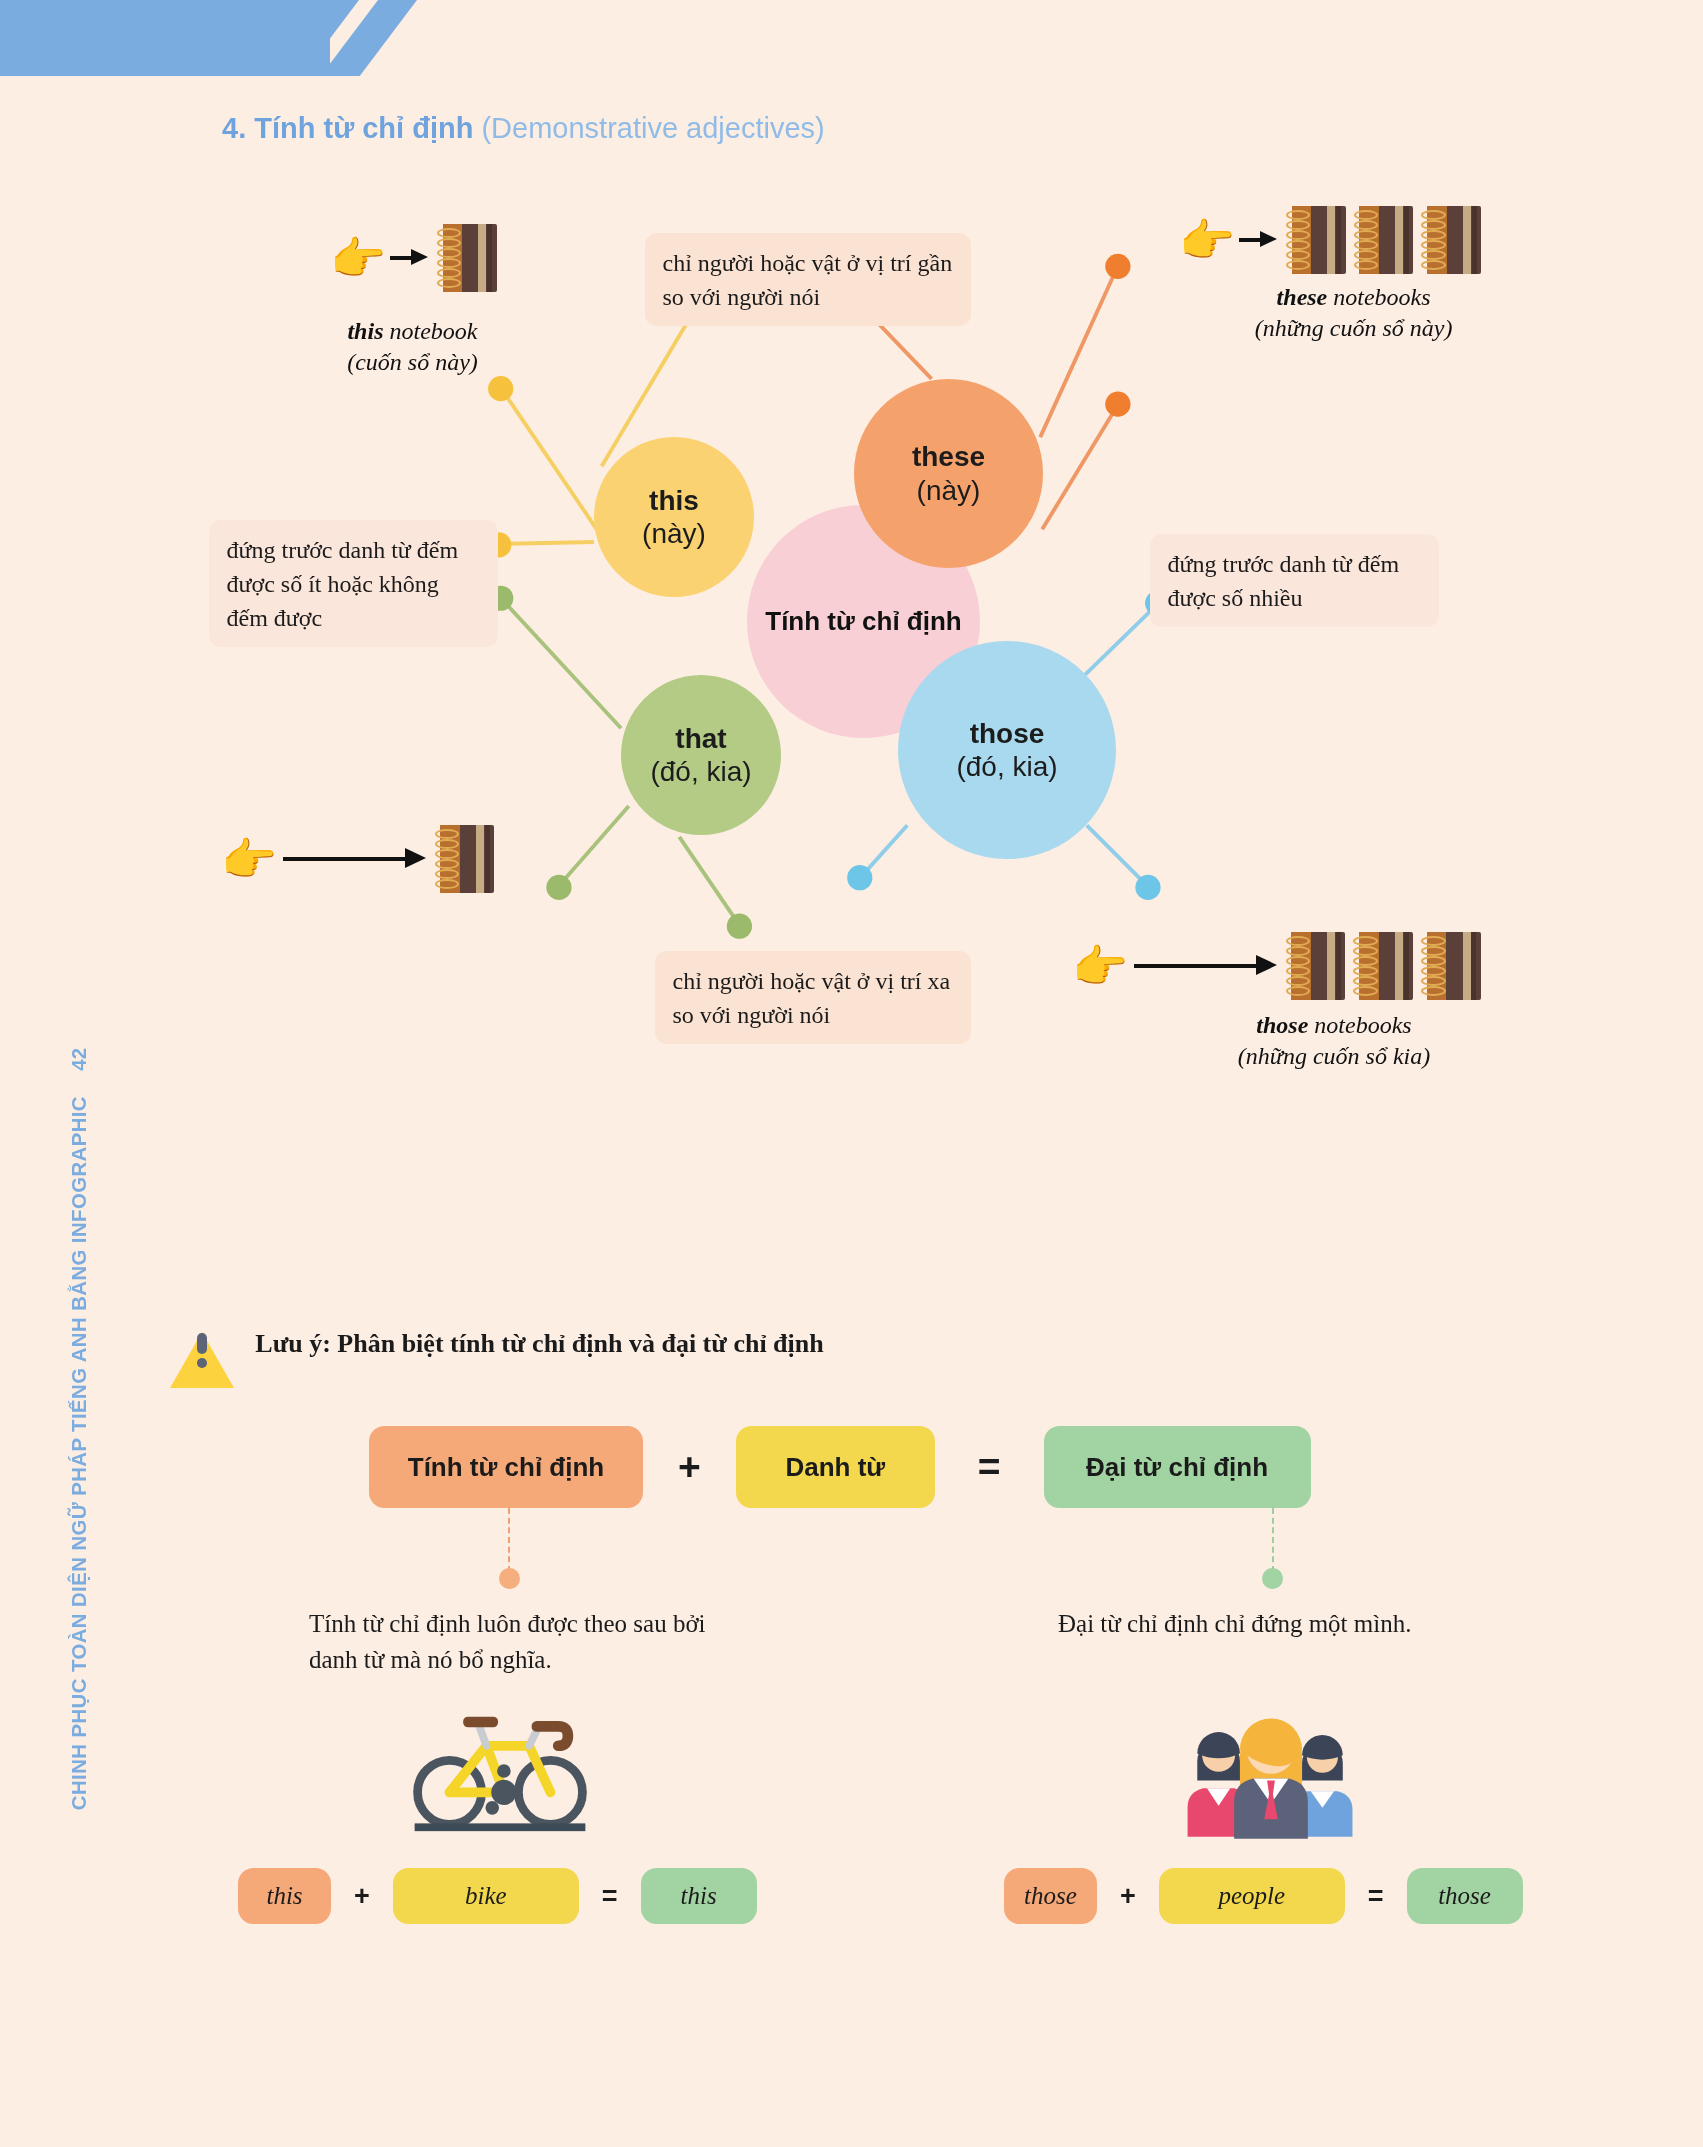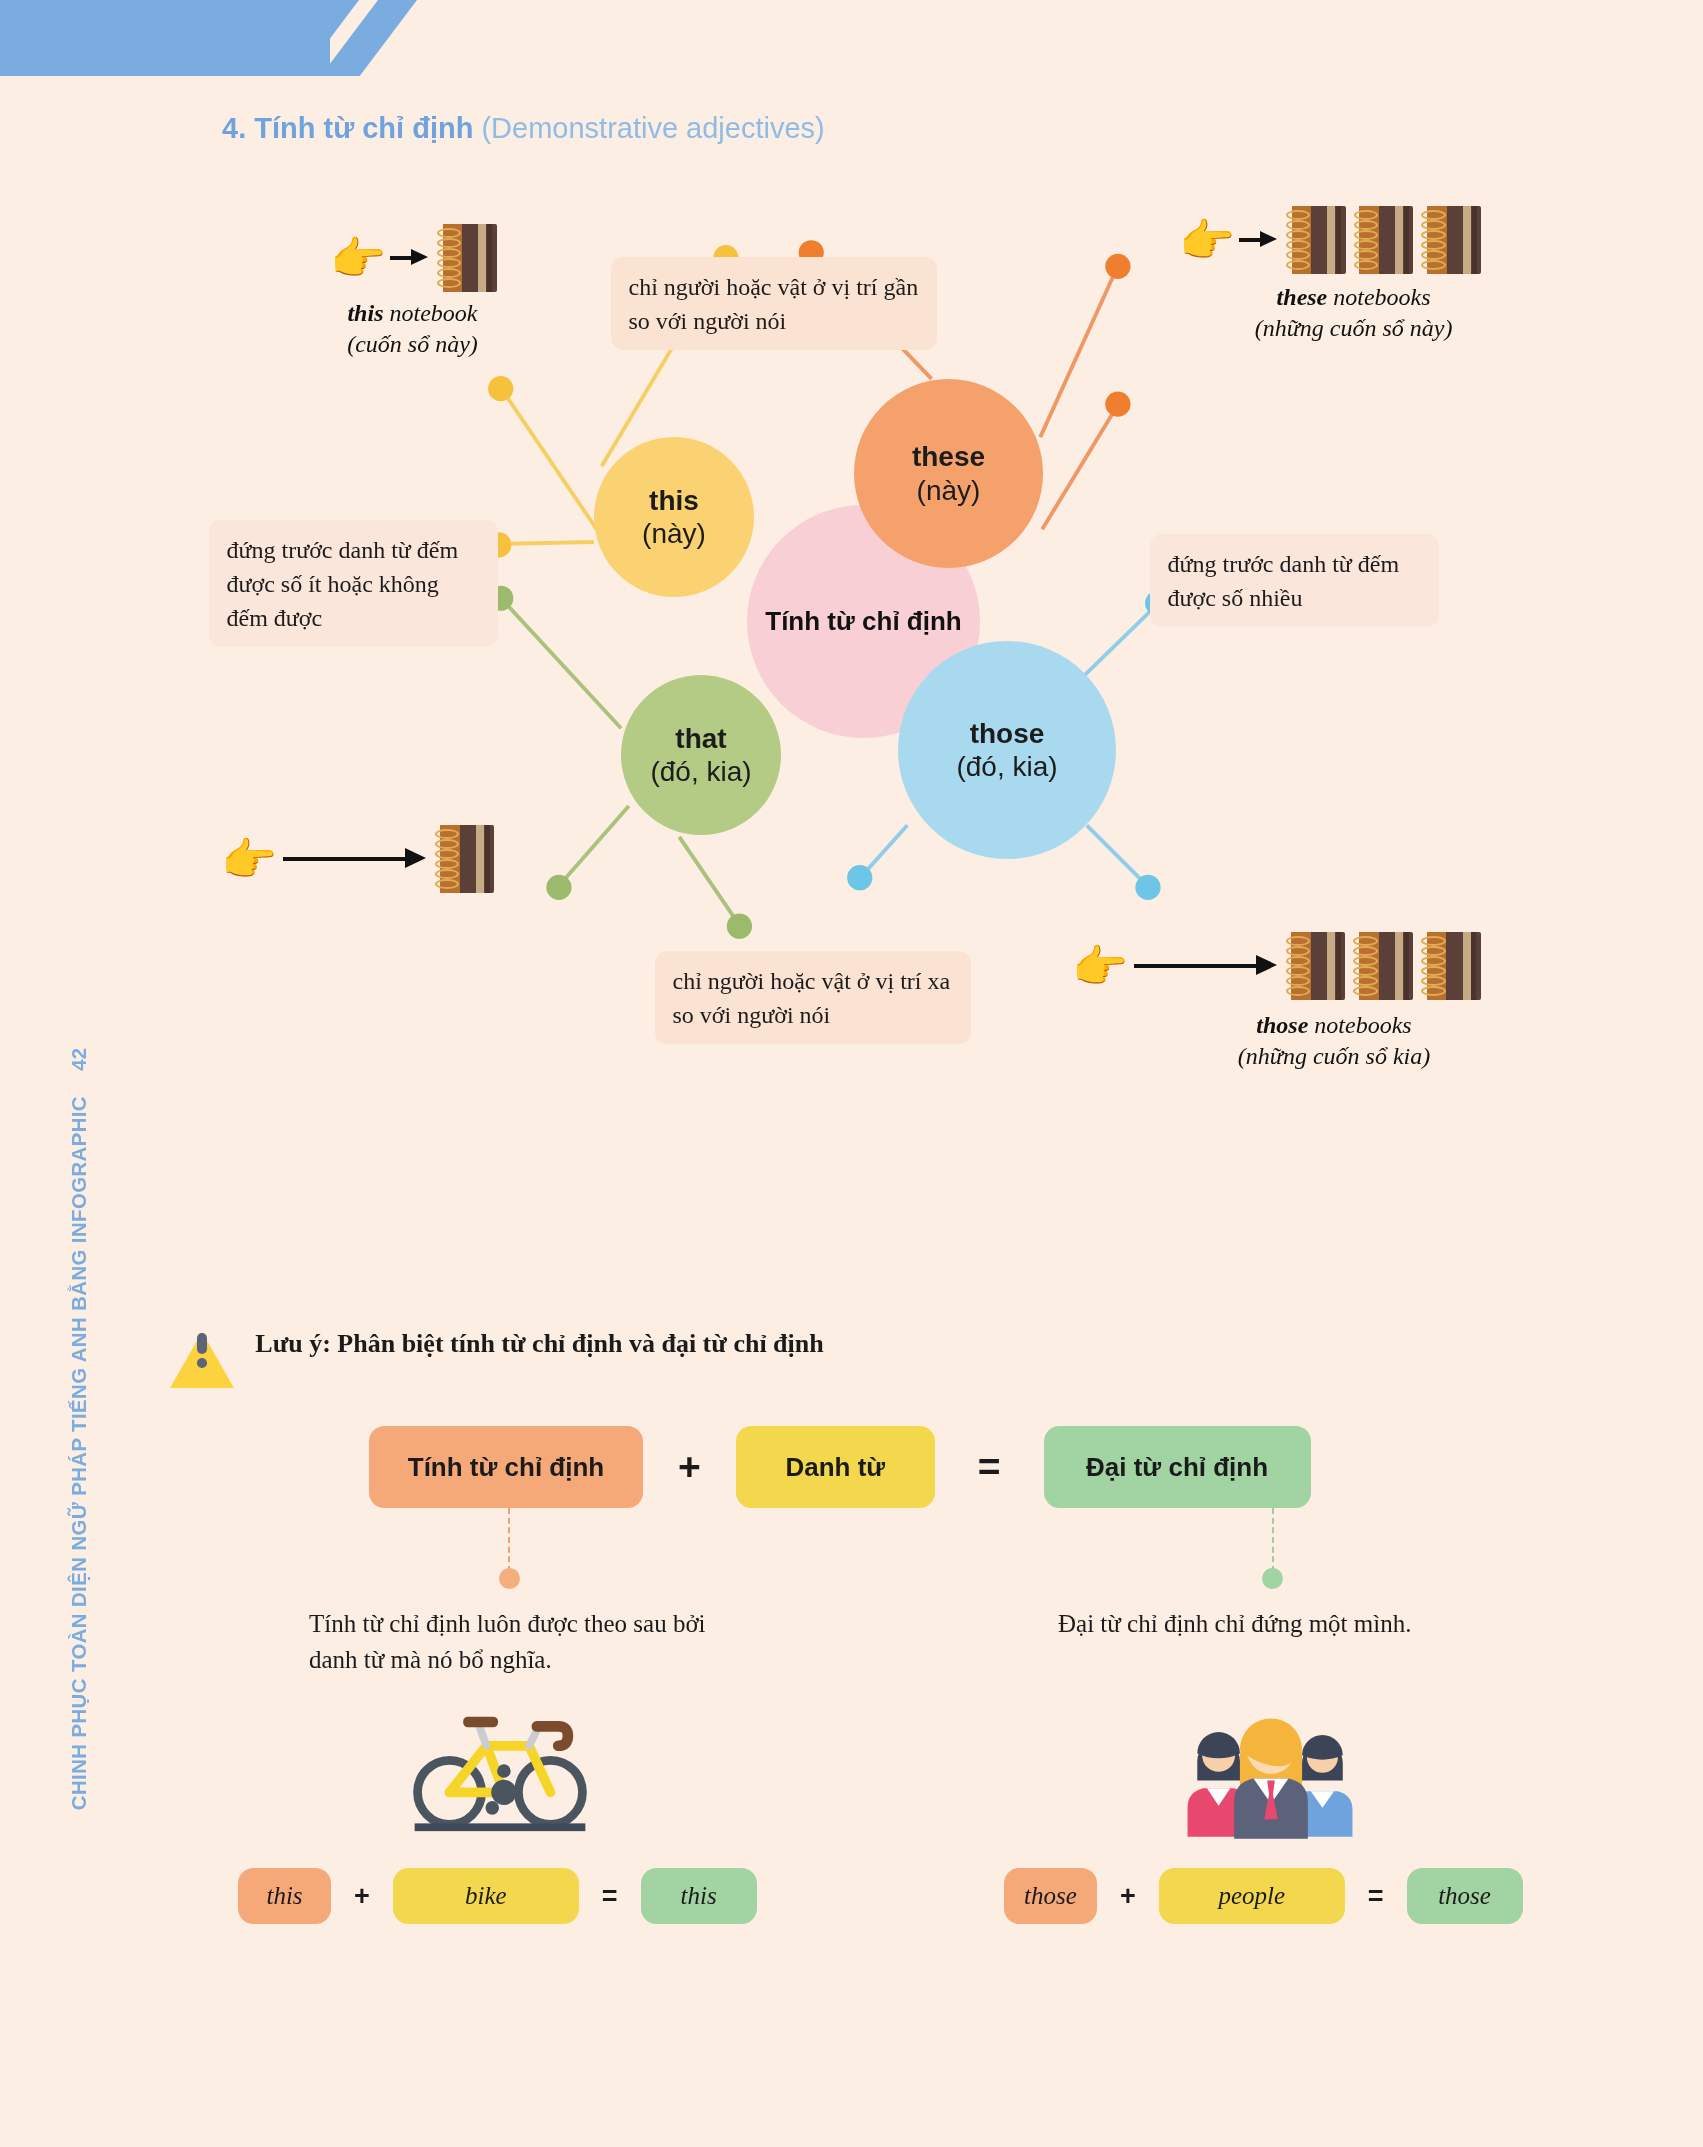--- a/index.html
+++ b/index.html
@@ -52,21 +52,21 @@
   .b-these{left:854px;top:233px;width:189px;height:189px;background:#f5a16b;}
   .b-that{left:621px;top:529px;width:160px;height:160px;background:#b3cb84;}
   .b-those{left:898px;top:495px;width:218px;height:218px;background:#a8d9ef;}
 
   
   .note{
     position:absolute;background:#fbe3d3;border-radius:11.6px;
     padding:12.6px 17.5px;font-family:"Liberation Serif",serif;
     font-size:24px;color:#1b1b1b;line-height:1.42;
   }
-  .note-near{left:611px;top:87px;width:291px;margin-top:24px;}
+  .note-near{left:645px;top:87px;width:291px;}
   .note-far{left:655px;top:805px;width:281px;}
   .note-left{left:209px;top:374px;width:254px;background:#fbe6dc;}
   .note-right{left:1150px;top:388px;width:254px;background:#fbe6dc;}
 
   
   .ex{position:absolute;}
   .ex-cap{
     font-family:"Liberation Serif",serif;font-style:italic;font-size:24px;
     color:#111;line-height:1.3;text-align:center;white-space:nowrap;
   }
@@ -235,21 +235,21 @@
               <i class="ring"></i>
               <i class="ring"></i>
               <i class="ring"></i>
               <i class="ring"></i>
               <i class="ring"></i>
               <i class="ring"></i>
             </span>
         </span>
       </span>
     </div>
-    <div class="ex-cap" style="margin-top:6px;margin-left:-9.7px;font-family:Liberation Serif, serif;">
+    <div class="ex-cap" style="margin-top:24px;margin-left:-9.7px;font-family:Liberation Serif, serif;">
       <div><b>this</b><span> notebook</span></div>
       <div>(cuốn sổ này)</div>
     </div>
   </div>
 
   <div class="ex" style="left:1179px;top:60px;">
     <div class="ex-row">
       <span class="hand">👉</span>
       <span class="arrow-s"></span>
       <span class="nb-group">

